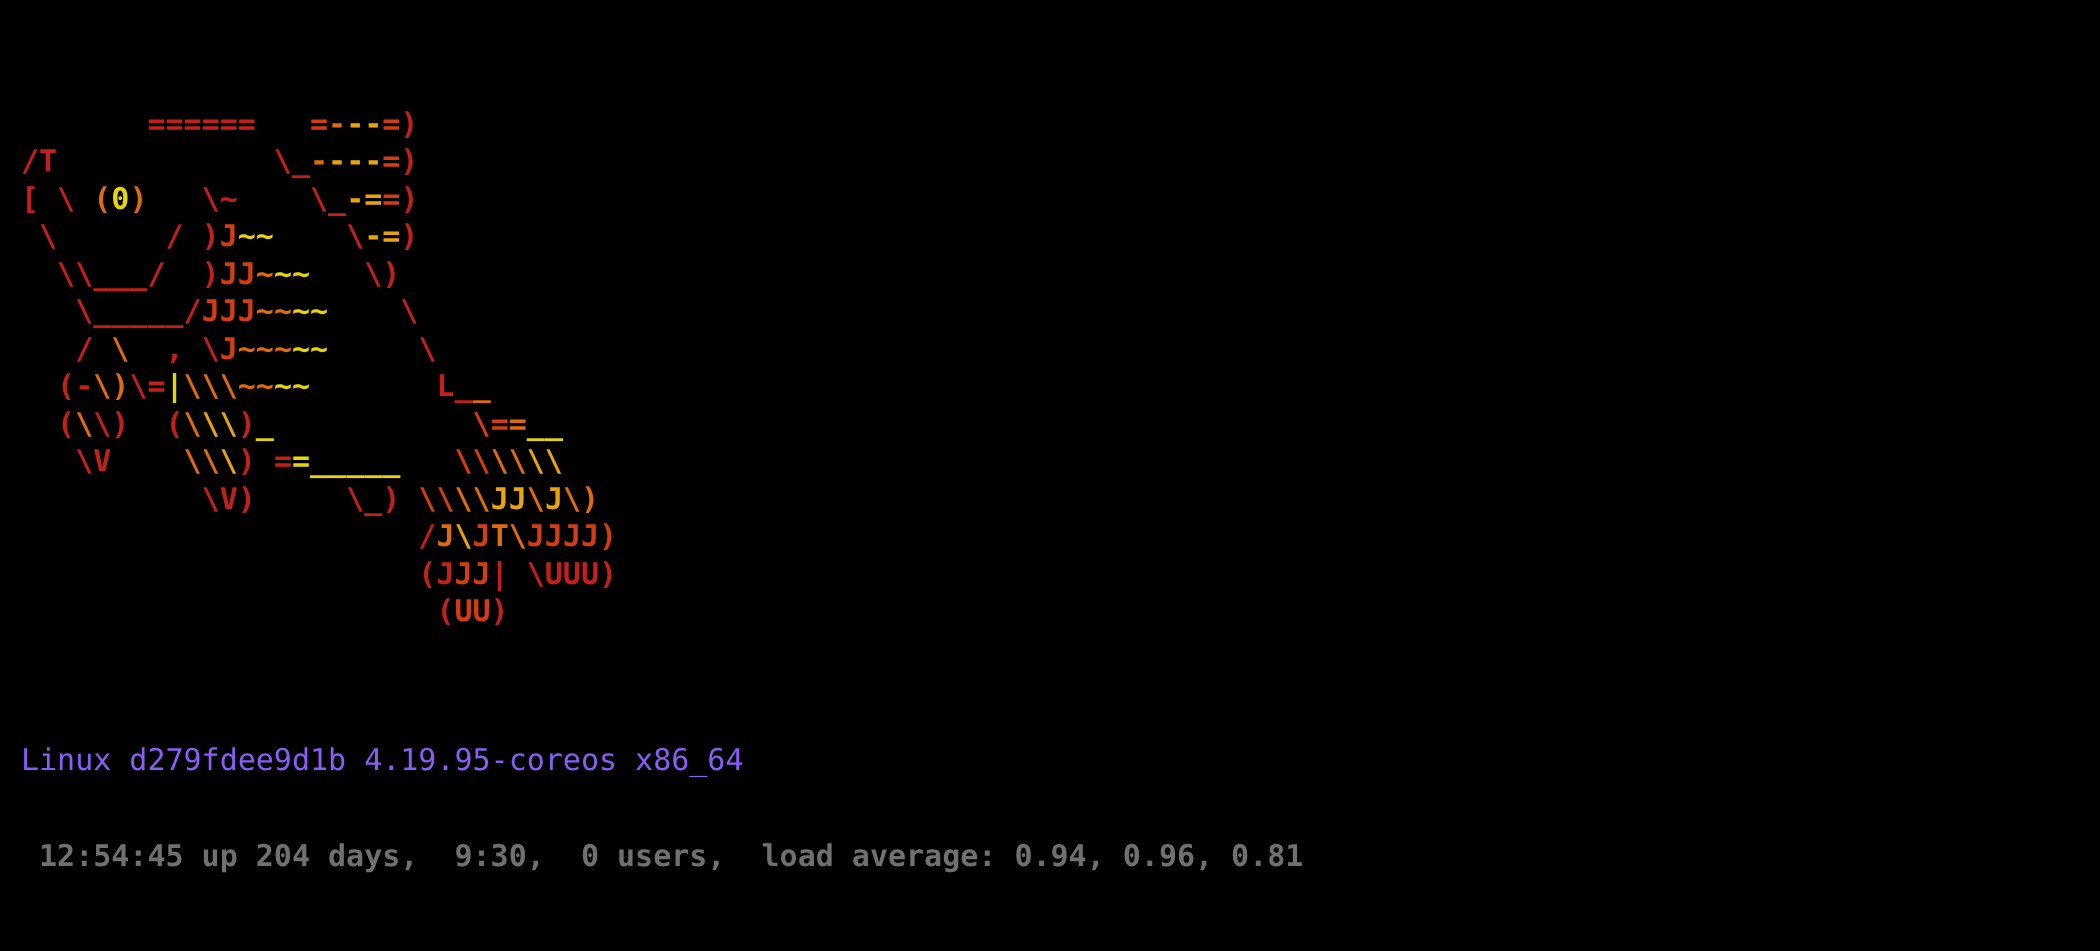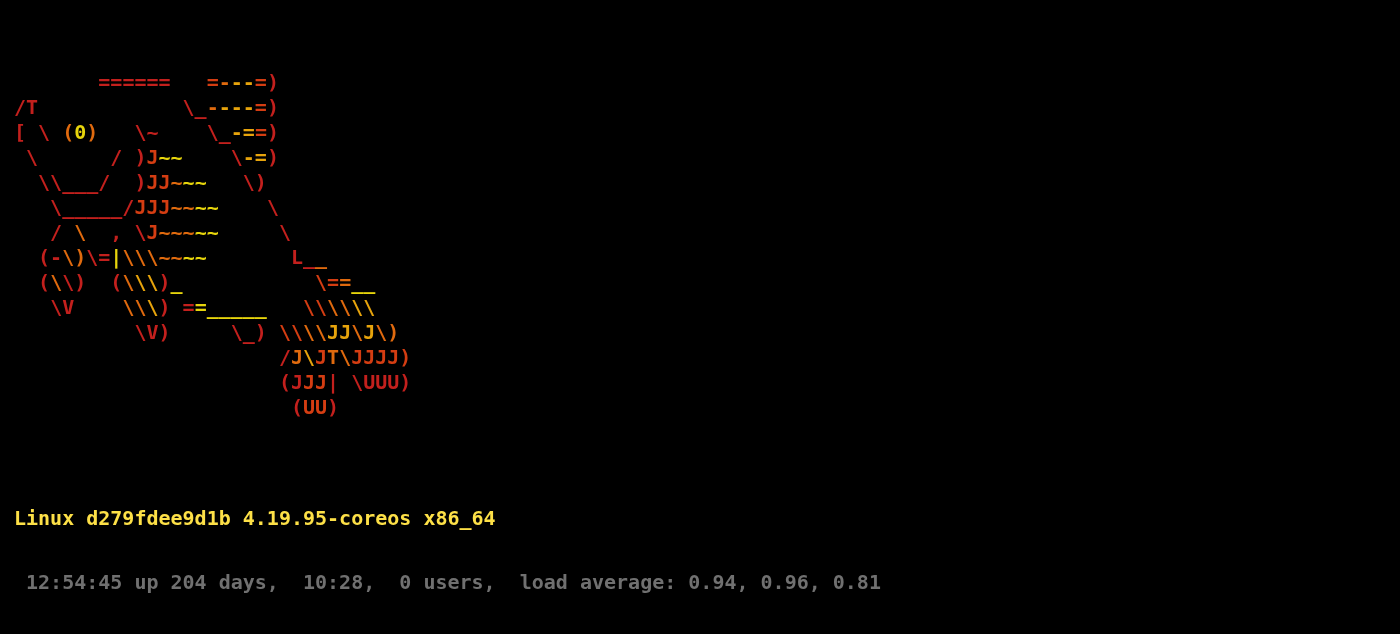--- a/index.html
+++ b/index.html
@@ -20,28 +20,28 @@
     letter-spacing: 0px;
   }
   .ascii { line-height: 25px; font-weight: bold; }
   
   .c0 { color:#c3201d; }   
   .c1 { color:#d43d12; }   
   .c2 { color:#e06a0e; }   
   .c3 { color:#e7a40c; }   
   .c4 { color:#e7d50c; }   
 
-  .sys   { color:#fde047; margin-top: 28px; font-weight: bold; }
+  .sys   { color:#8b5cf6; margin-top: 16px; font-weight: normal; }
   .uptime{ color:#707070; margin-top: 4px; font-weight: bold; }
 </style>
 </head>
 <body>
 
 <div class="term">
 
   <div class="ascii" id="ascii-art"><div><span class="c0">       </span><span class="c0">======</span><span class="c0">   </span><span class="c1">=</span><span class="c2">-</span><span class="c3">--</span><span class="c1">=</span><span class="c0">)</span></div><div><span class="c0">/T            </span><span class="c0">\_</span><span class="c2">-</span><span class="c3">---</span><span class="c1">=</span><span class="c0">)</span></div><div><span class="c0">[ \ </span><span class="c2">(</span><span class="c4">0</span><span class="c2">)</span><span class="c0">   </span><span class="c0">\~    </span><span class="c0">\_</span><span class="c3">-=</span><span class="c1">=</span><span class="c0">)</span></div><div><span class="c0"> \      / )</span><span class="c1">J</span><span class="c4">~~</span><span class="c0">    </span><span class="c0">\</span><span class="c3">-=</span><span class="c0">)</span></div><div><span class="c0">  \\___/  )</span><span class="c1">JJ</span><span class="c2">~</span><span class="c4">~~</span><span class="c0">   </span><span class="c0">\)</span></div><div><span class="c0">   \_____/</span><span class="c1">JJJ</span><span class="c2">~~</span><span class="c4">~~</span><span class="c0">    </span><span class="c0">\</span></div><div><span class="c0">   /</span><span class="c2"> \  </span><span class="c0">, \</span><span class="c1">J</span><span class="c2">~~~</span><span class="c4">~~</span><span class="c0">     </span><span class="c0">\</span></div><div><span class="c0">  (-</span><span class="c2">\)</span><span class="c0">\=</span><span class="c4">|</span><span class="c2">\\\</span><span class="c2">~~</span><span class="c4">~~</span><span class="c0">       </span><span class="c0">L_</span><span class="c2">_</span></div><div><span class="c0">  (</span><span class="c2">\</span><span class="c0">\)  (</span><span class="c2">\</span><span class="c3">\\</span><span class="c0">)</span><span class="c4">_           </span><span class="c1">\=</span><span class="c2">=</span><span class="c4">__</span></div><div><span class="c0">   </span><span class="c0">\V</span><span class="c0">    </span><span class="c2">\\</span><span class="c3">\</span><span class="c0">) =</span><span class="c4">=_____  </span><span class="c1"> \\</span><span class="c2">\\</span><span class="c3">\\</span></div><div><span class="c0">          </span><span class="c0">\V)</span><span class="c0">     \_)</span><span class="c0"> </span><span class="c1">\\</span><span class="c2">\\</span><span class="c3">JJ</span><span class="c2">\</span><span class="c3">J</span><span class="c2">\)</span></div><div><span class="c0">                      /</span><span class="c2">J</span><span class="c3">\</span><span class="c1">J</span><span class="c2">T\</span><span class="c1">JJJJ)</span></div><div><span class="c0">                      (J</span><span class="c1">JJ</span><span class="c0">| \UUU)</span></div><div><span class="c0">                       (</span><span class="c1">UU</span><span class="c0">)</span></div></div>
 
   <div class="sys">Linux d279fdee9d1b 4.19.95-coreos x86_64</div>
-  <div class="uptime"> 12:54:45 up 204 days,  10:28,  0 users,  load average: 0.94, 0.96, 0.81</div>
+  <div class="uptime"> 12:54:45 up 204 days,  9:30,  0 users,  load average: 0.94, 0.96, 0.81</div>
 
   
 
 </div>
 
 </body></html>

